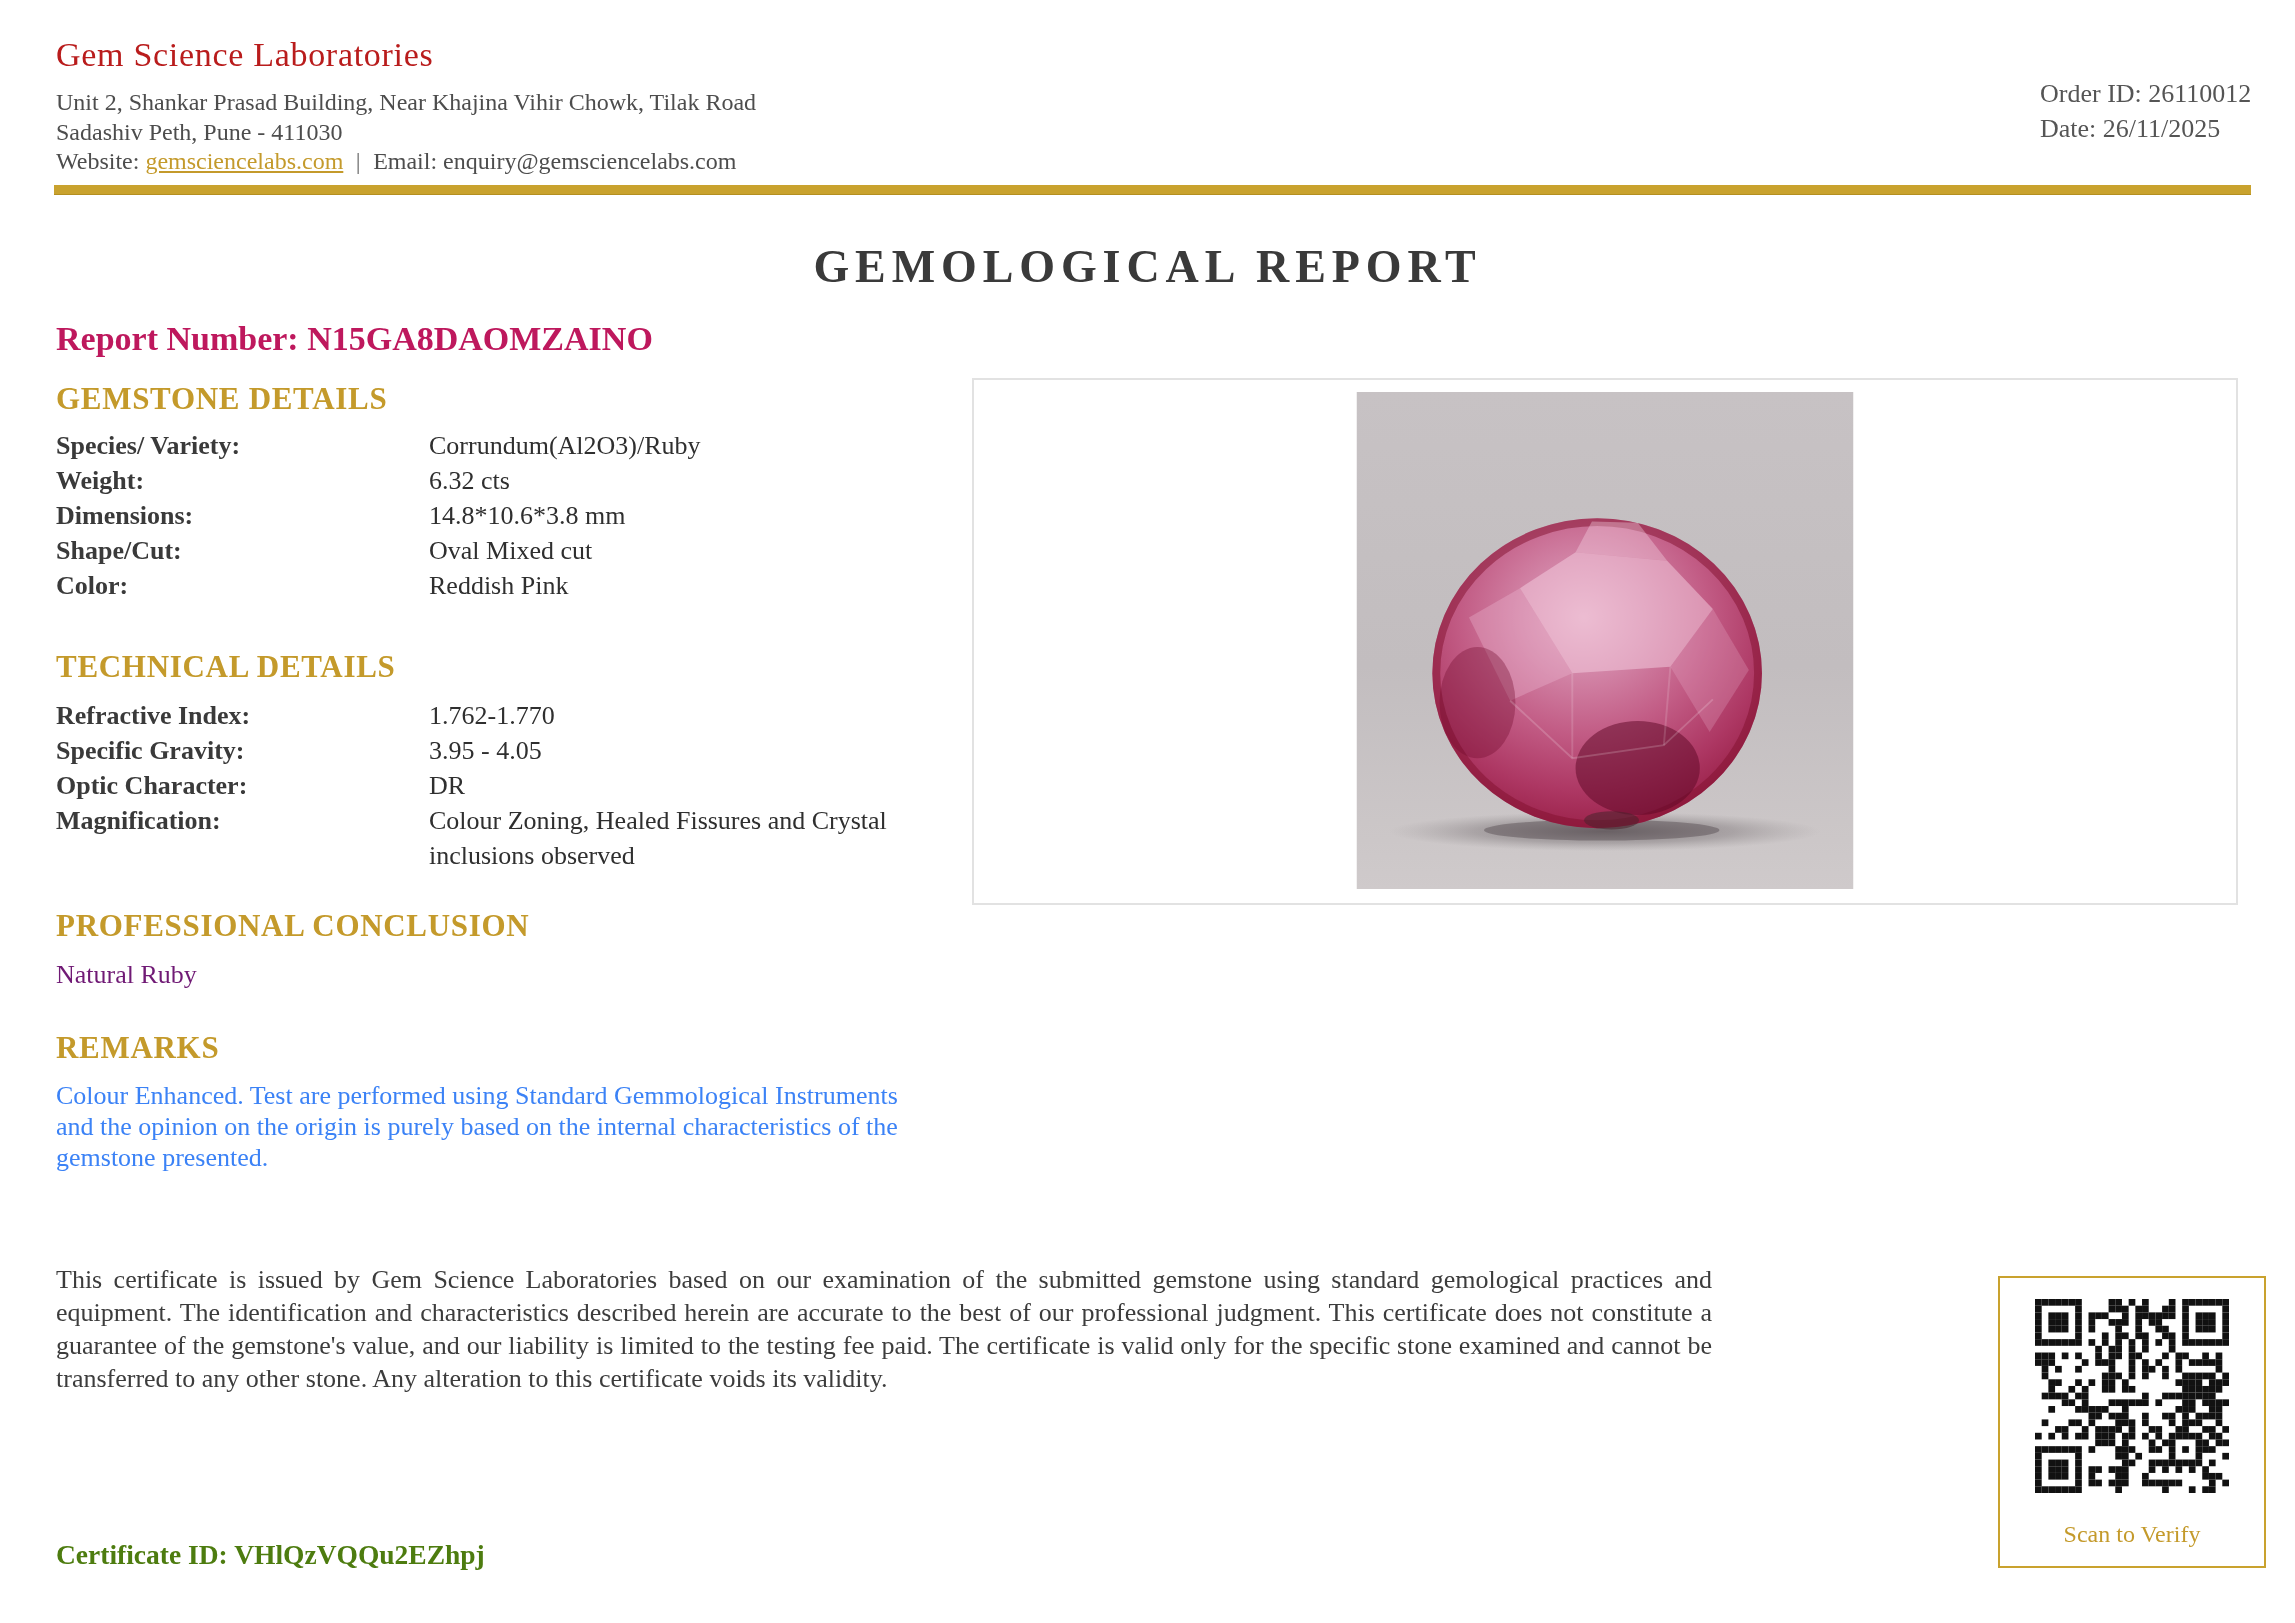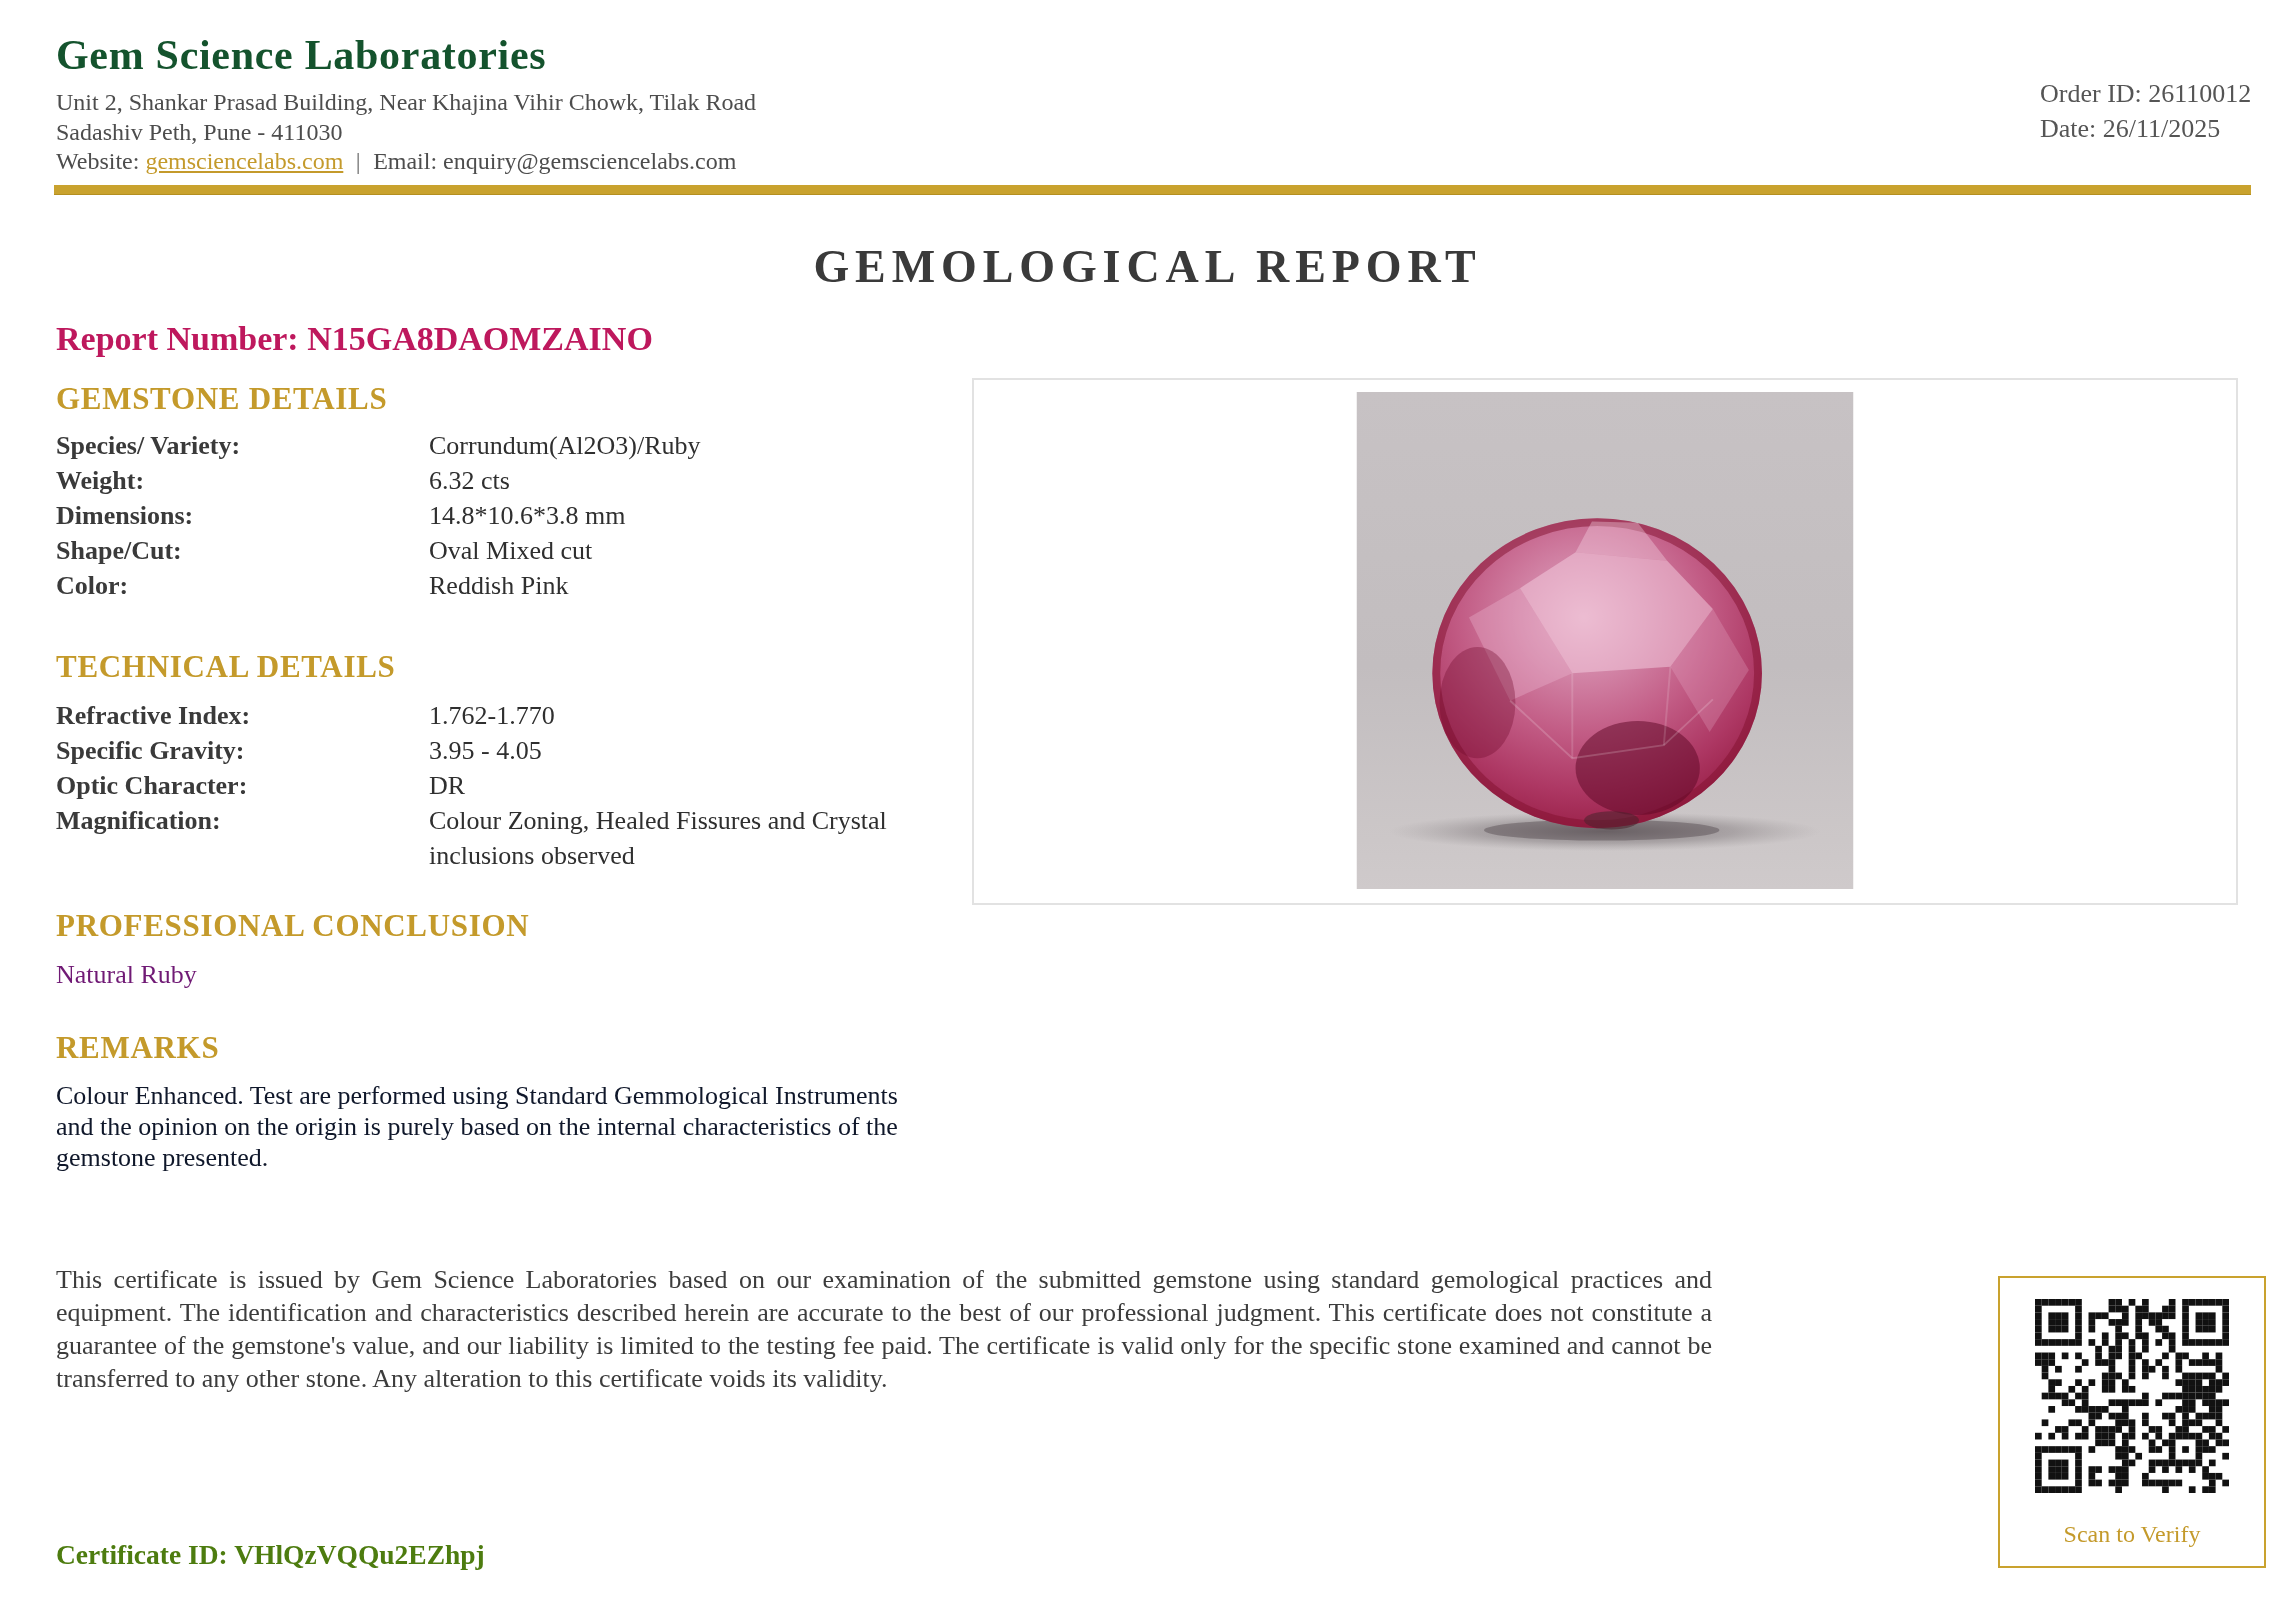--- a/index.html
+++ b/index.html
@@ -8,21 +8,21 @@
     width:2295px;
     height:1623px;
     background:#ffffff;
     font-family:"Liberation Serif","DejaVu Serif",serif;
     color:#3b3b3b;
     overflow:hidden;
   }
   
   .letterhead{position:absolute;left:56px;top:31px;}
   .lab-name{
-    font-size:42px;font-weight:bold;color:#14532d;line-height:48px;letter-spacing:0.7px;
+    font-size:34px;font-weight:normal;color:#b91c1c;line-height:48px;letter-spacing:0.7px;
   }
   .address{font-size:24px;color:#4d4d4d;line-height:29.4px;}
   .address-first{margin-top:9.2px;}
   .contact-line{font-size:24px;color:#4d4d4d;line-height:29.4px;}
   .contact-line .link{color:#C49A2B;text-decoration:underline;cursor:pointer;}
   .contact-line .sep{padding:0 6.5px;color:#6a6a6a;}
   .order-block{
     position:absolute;left:2040px;top:76px;
     font-size:26px;color:#555555;line-height:35px;white-space:nowrap;
   }
@@ -49,21 +49,21 @@
   
   .kv-table{position:absolute;left:56px;width:890px;}
   .kv-row{display:grid;grid-template-columns:373px 497px;}
   .kv-label{font-size:26px;font-weight:bold;color:#3a3a3a;line-height:35px;}
   .kv-value{font-size:26px;color:#2f2f2f;line-height:35px;}
   .conclusion-text{
     position:absolute;left:56px;top:957px;font-size:26px;color:#701a75;line-height:35px;
   }
   .remarks-text{
     position:absolute;left:56px;top:1080px;width:864px;
-    font-size:26px;color:#0f172a;line-height:31px;text-align:left;margin:0;
+    font-size:26px;color:#3b82f6;line-height:31px;text-align:left;margin:0;
   }
   
   .photo-box{
     position:absolute;left:972px;top:378px;width:1266px;height:527px;
     border:2.6px solid #E2E2E2;background:#ffffff;box-sizing:border-box;
   }
   .photo{
     position:absolute;left:50%;top:11.8px;transform:translateX(-50%);
     width:497px;height:497px;overflow:hidden;
   }

